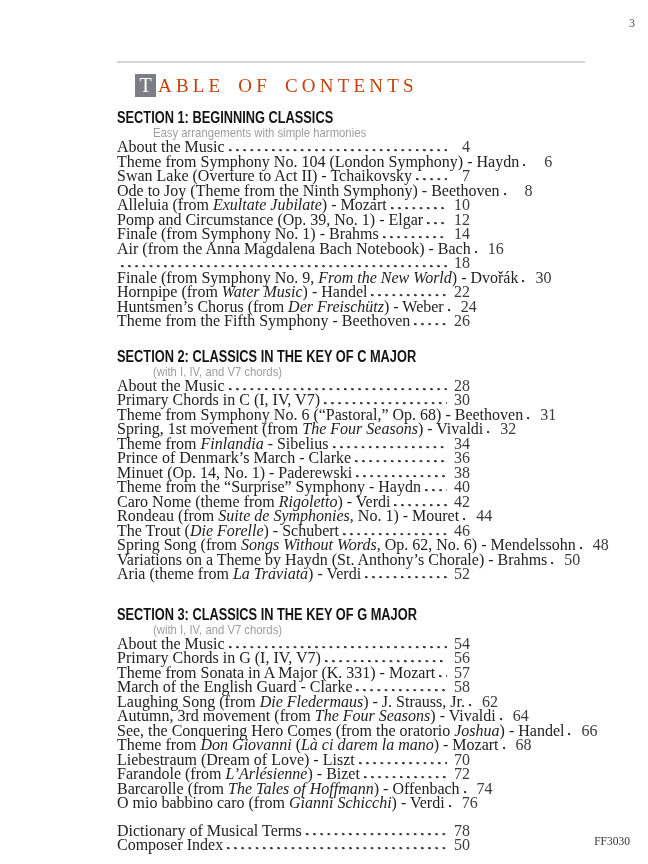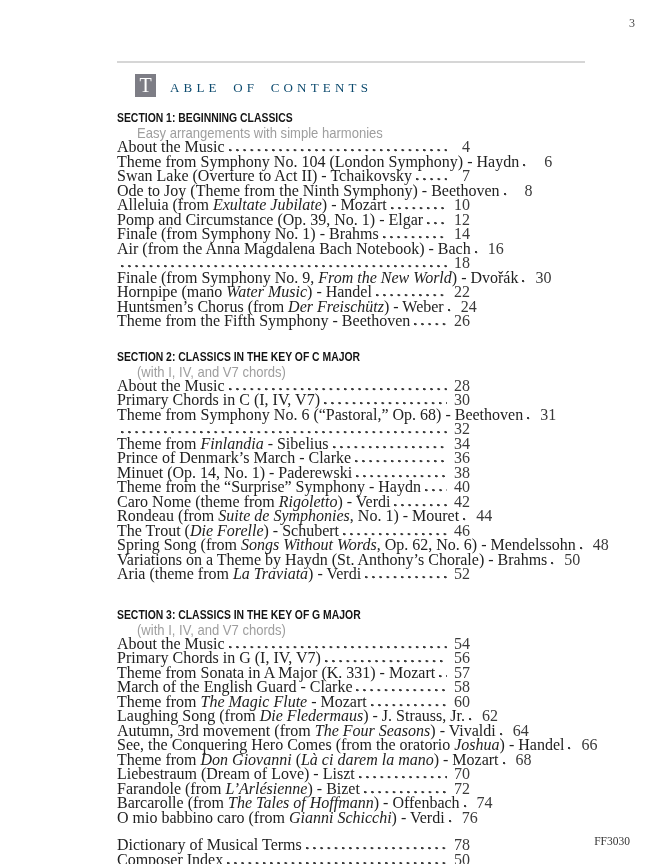--- a/index.html
+++ b/index.html
@@ -38,47 +38,47 @@
     width: 21px;
     height: 23px;
     line-height: 23px;
     text-align: center;
     background: #7d7d85;
     color: #ffffff;
     font-size: 20px;
     font-family: "Liberation Serif", serif;
   }
   .trest {
-    font-size: 13px;
+    font-size: 19px;
     letter-spacing: 4.2px;
     word-spacing: 5px;
-    color: #0c4a6e;
-    padding-left: 14px;
+    color: #c2410c;
+    padding-left: 2px;
     white-space: nowrap;
   }
   .toc {
     position: absolute;
     left: 117px;
     top: 111px;
     width: 353px;
   }
   .sec-header {
     font-family: "Liberation Sans", sans-serif;
     font-weight: bold;
-    font-size: 13px;
+    font-size: 16px;
     color: #141414;
     line-height: 14px;
     white-space: nowrap;
   }
   .sec-sub {
     font-family: "Liberation Sans", sans-serif;
-    font-size: 15px;
+    font-size: 13px;
     color: #9e9e9e;
     line-height: 15px;
-    margin-left: 20px;
+    margin-left: 36px;
     white-space: nowrap;
   }
   .cond {
     display: inline-block;
     transform: scaleX(0.8);
     transform-origin: 0 50%;
     white-space: nowrap;
   }
   .cond-sub {
     display: inline-block;
@@ -180,21 +180,21 @@
         <div class="toc-row">
           <span class="leader"></span>
           <span class="toc-page">18</span>
         </div>
         <div class="toc-row">
           <span class="toc-title"><span>Finale (from Symphony No. 9, </span><i>From the New World</i><span>) - Dvořák</span></span>
           <span class="leader"></span>
           <span class="toc-page">30</span>
         </div>
         <div class="toc-row">
-          <span class="toc-title"><span>Hornpipe (mano </span><i>Water Music</i><span>) - Handel</span></span>
+          <span class="toc-title"><span>Hornpipe (from </span><i>Water Music</i><span>) - Handel</span></span>
           <span class="leader"></span>
           <span class="toc-page">22</span>
         </div>
         <div class="toc-row">
           <span class="toc-title"><span>Huntsmen’s Chorus (from </span><i>Der Freischütz</i><span>) - Weber</span></span>
           <span class="leader"></span>
           <span class="toc-page">24</span>
         </div>
         <div class="toc-row">
           <span class="toc-title"><span>Theme from the Fifth Symphony - Beethoven</span></span>
@@ -214,20 +214,21 @@
           <span class="toc-title"><span>Primary Chords in C (I, IV, V7)</span></span>
           <span class="leader"></span>
           <span class="toc-page">30</span>
         </div>
         <div class="toc-row">
           <span class="toc-title"><span>Theme from Symphony No. 6 (“Pastoral,” Op. 68) - Beethoven</span></span>
           <span class="leader"></span>
           <span class="toc-page">31</span>
         </div>
         <div class="toc-row">
+          <span class="toc-title"><span>Spring, 1st movement (from </span><i>The Four Seasons</i><span>) - Vivaldi</span></span>
           <span class="leader"></span>
           <span class="toc-page">32</span>
         </div>
         <div class="toc-row">
           <span class="toc-title"><span>Theme from </span><i>Finlandia</i><span> - Sibelius</span></span>
           <span class="leader"></span>
           <span class="toc-page">34</span>
         </div>
         <div class="toc-row">
           <span class="toc-title"><span>Prince of Denmark’s March - Clarke</span></span>
@@ -290,25 +291,20 @@
         </div>
         <div class="toc-row">
           <span class="toc-title"><span>Theme from Sonata in A Major (K. 331) - Mozart</span></span>
           <span class="leader"></span>
           <span class="toc-page">57</span>
         </div>
         <div class="toc-row">
           <span class="toc-title"><span>March of the English Guard - Clarke</span></span>
           <span class="leader"></span>
           <span class="toc-page">58</span>
-        </div>
-        <div class="toc-row">
-          <span class="toc-title"><span>Theme from </span><i>The Magic Flute</i><span> - Mozart</span></span>
-          <span class="leader"></span>
-          <span class="toc-page">60</span>
         </div>
         <div class="toc-row">
           <span class="toc-title"><span>Laughing Song (from </span><i>Die Fledermaus</i><span>) - J. Strauss, Jr.</span></span>
           <span class="leader"></span>
           <span class="toc-page">62</span>
         </div>
         <div class="toc-row">
           <span class="toc-title"><span>Autumn, 3rd movement (from </span><i>The Four Seasons</i><span>) - Vivaldi</span></span>
           <span class="leader"></span>
           <span class="toc-page">64</span>

